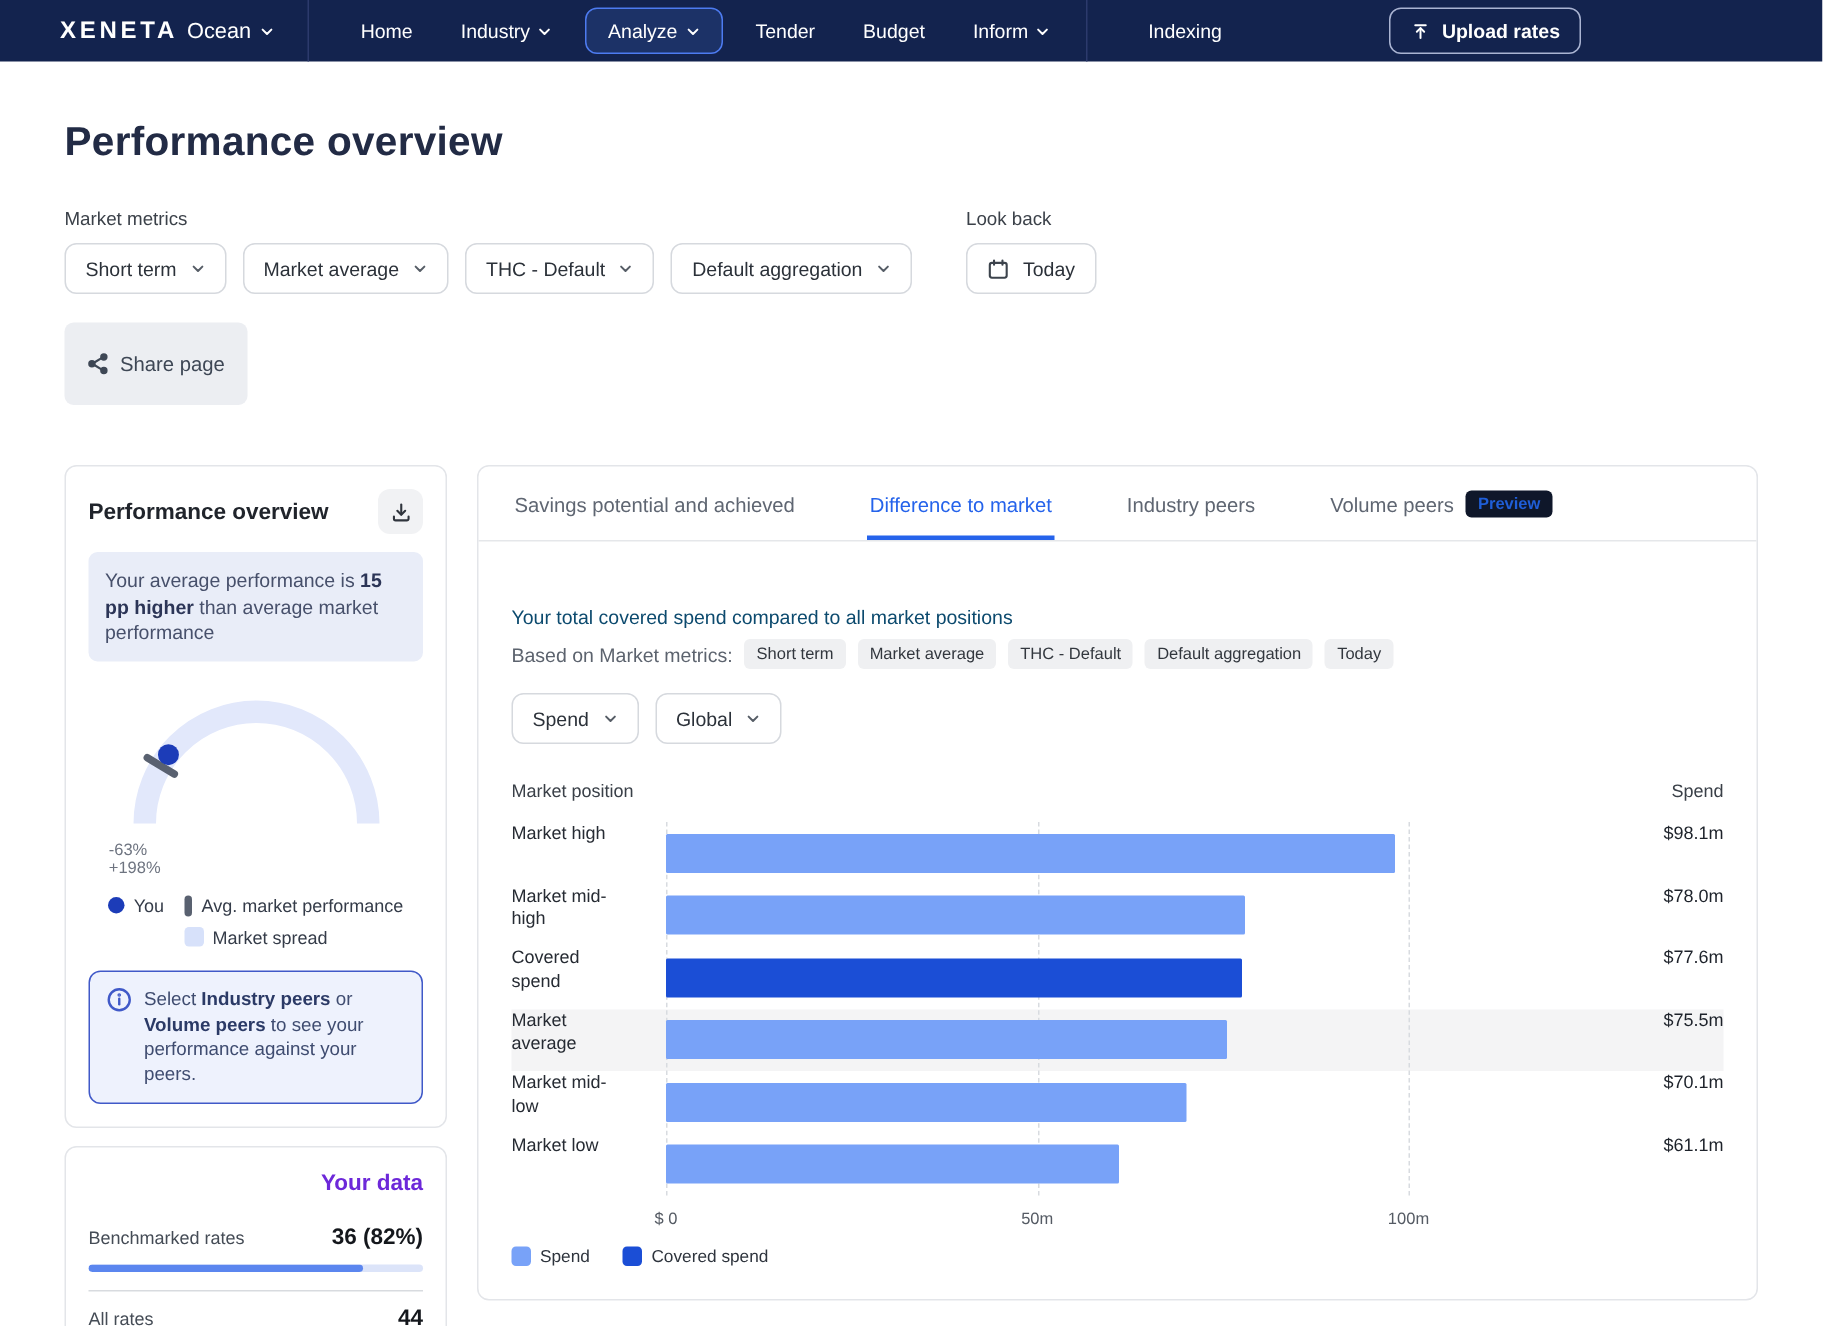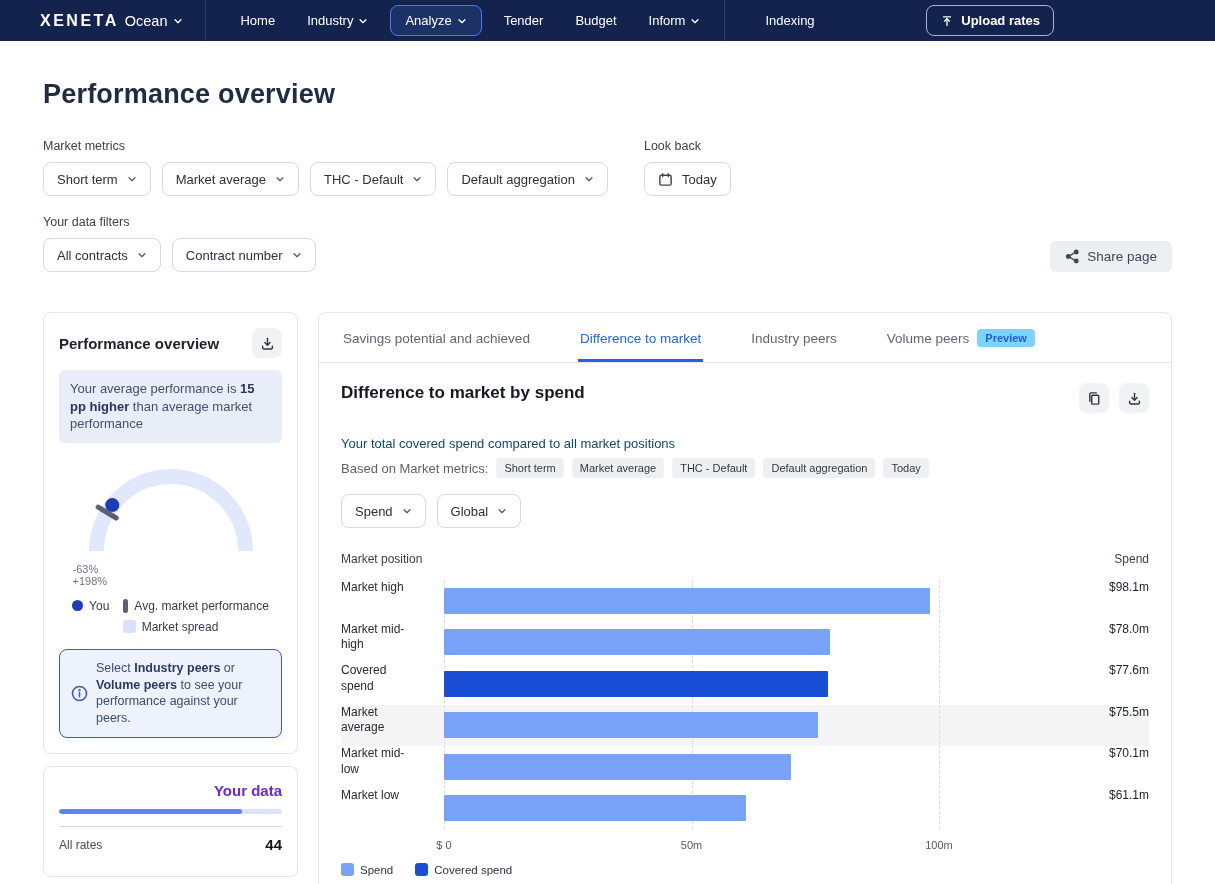--- a/index.html
+++ b/index.html
@@ -25,21 +25,21 @@
   .page-title { font-size:27px; font-weight:600; color:#222b45; margin-top:38px; letter-spacing:.2px; }
   .filters-block { margin-top:29px; display:flex; }
   .filter-label { font-size:12.5px; color:#3b4149; margin-bottom:9px; }
   .dd-row { display:flex; gap:11px; }
   .dd { display:flex; align-items:center; gap:9px; background:#fff; border:1px solid #d6d9de; border-radius:8px;
     height:34px; padding:0 13px; font-size:13px; color:#2b3139; cursor:pointer; white-space:nowrap; }
   .dd .chev { color:#565d66; }
   .lookback { margin-left:36px; }
   .filters-row2 { margin-top:19px; display:flex; justify-content:space-between; align-items:flex-end; }
   .share-btn { display:flex; align-items:center; gap:7px; background:#eceef2; border:none; border-radius:6px;
-    padding:8px 15px; font-size:13.5px; color:#3e4755; cursor:pointer; font-family:inherit; }
+    padding:20px 15px; font-size:13.5px; color:#3e4755; cursor:pointer; font-family:inherit; }
 
   
   .cols { display:flex; gap:20px; margin-top:40px; align-items:flex-start; }
   .card { background:#fff; border:1px solid #e3e5e9; border-radius:8px; }
   .left-col { width:255px; flex:none; display:flex; flex-direction:column; gap:12px; }
 
   
   .perf-card { padding:15px; }
   .perf-head { display:flex; justify-content:space-between; align-items:center; }
   .perf-title { font-size:15px; font-weight:700; color:#20242b; }
@@ -52,41 +52,41 @@
   .gauge-wrap { margin-top:16px; display:flex; flex-direction:column; align-items:center; }
   .gauge-svg { width:180px; height:100px; }
   .gauge-labels { width:196px; display:flex; justify-content:space-between; font-size:11px; color:#6e7480; margin-top:4px;flex-direction:column; }
   .g-legend { margin-top:12px; display:flex; flex-direction:column; align-items:center; gap:7px; font-size:12px; color:#353c49; }
   .g-legend-row { display:flex; align-items:center; gap:14px; }
   .lg-item { display:flex; align-items:center; gap:6px; }
   .sw-dot { width:11px; height:11px; border-radius:50%; }
   .sw-tick { width:5px; height:14px; border-radius:3px; }
   .sw-square { width:13px; height:13px; border-radius:3px; }
   .alert { margin-top:15px; border:1.5px solid #4059c8; background:#eef2fd; border-radius:8px; padding:10px 11px;
-    display:flex; gap:8px; align-items:center; font-size:12.5px; line-height:1.35; color:#3f4c70; }
+    display:flex; gap:8px; align-items:flex-start; font-size:12.5px; line-height:1.35; color:#3f4c70; }
   .alert b { color:#2b3a66; }
   .info-ic { width:17px; height:17px; flex:none; color:#4059c8; }
 
   
   .yd-card { padding:15px; }
   .yd-title { font-size:15px; font-weight:700; color:#6d28d9; margin-bottom:10px;text-align:right; }
   .yd-row { display:flex; justify-content:space-between; align-items:center; padding:9px 0 8px; }
   .yd-row + .yd-div, .yd-progress + .yd-div { border-top:1px solid #d8dbdf; }
   .yd-label { font-size:12px; color:#454c56; }
   .yd-value { font-size:15px; font-weight:700; color:#14171c; }
   .yd-progress { height:5px; border-radius:3px; background:#dce4f9; margin:2px 0 12px; overflow:hidden; }
   .yd-progress-fill { height:100%; border-radius:3px; }
 
   
   .main-panel { flex:1; }
   .tabbar { display:flex; gap:46px; padding:0 22px; border-bottom:1px solid #e5e7ea; }
   .tab { font-size:13.5px; color:#5f6672; padding:16px 2px 12px; border-bottom:3px solid transparent; cursor:pointer;
     display:flex; align-items:center; gap:8px; white-space:nowrap; }
   .tab.active { color:#2563eb; border-bottom-color:#2563eb; font-weight:500; }
-  .badge { background:#7dd3fc; color:#1f5ed8; font-size:11px; font-weight:700; padding:3px 8px; border-radius:4px; }
+  .badge { background:#0f172a; color:#1f5ed8; font-size:11px; font-weight:700; padding:3px 8px; border-radius:4px; }
   .panel-body { padding:20px 22px 22px; }
   .ch-head { display:flex; justify-content:space-between; align-items:flex-start; }
   .ch-title { font-size:17px; font-weight:700; color:#15181f; }
   .ch-actions { display:flex; gap:10px; }
   .ch-sub { font-size:13px; color:#0c4a6e; margin-top:23px; }
   .based-row { display:flex; align-items:center; gap:8px; margin-top:7px; font-size:13px; color:#5c636e; flex-wrap:wrap; }
   .chip { background:#eff0f2; border-radius:4px; padding:4px 8px; font-size:11px; color:#32373e; white-space:nowrap; }
   .ctrl-row { display:flex; gap:11px; margin-top:16px; }
   .col-heads { display:flex; justify-content:space-between; font-size:12px; color:#3a4048; margin-top:24px; }
 
@@ -202,37 +202,20 @@
         <svg class="ic" width="15" height="15" viewBox="0 0 16 16" style="color:#3c434c">
             <rect x="2" y="3.5" width="12" height="10.5" rx="1.5"></rect>
             <path d="M5 1.8v3M11 1.8v3"></path>
           </svg>
         <span>Today</span>
       </div>
     </div>
   </div>
 
   <div class="filters-row2">
-    <div>
-      <div class="filter-label">Your data filters</div>
-      <div class="dd-row">
-        <div class="dd">
-            <span>All contracts</span>
-            <svg class="chev" viewBox="0 0 12 12">
-              <polyline points="2.5,4.5 6,8 9.5,4.5"></polyline>
-            </svg>
-          </div>
-        <div class="dd">
-            <span>Contract number</span>
-            <svg class="chev" viewBox="0 0 12 12">
-              <polyline points="2.5,4.5 6,8 9.5,4.5"></polyline>
-            </svg>
-          </div>
-      </div>
-    </div>
     <button class="share-btn">
       <svg class="ic" width="15" height="15" viewBox="0 0 16 16" style="color:#3e4755">
           <circle cx="12" cy="3.2" r="1.9" style="fill:#3e4755"></circle>
           <circle cx="3.5" cy="8" r="1.9" style="fill:#3e4755"></circle>
           <circle cx="12" cy="12.8" r="1.9" style="fill:#3e4755"></circle>
           <path d="M5.2 7.1 10.3 4M5.2 8.9l5.1 3.1"></path>
         </svg>
       <span>Share page</span>
     </button>
   </div>
@@ -291,20 +274,24 @@
               <circle cx="8" cy="8" r="6.6"></circle>
               <path d="M8 7.4v3.4"></path>
               <circle cx="8" cy="5" r="0.4" style="fill:currentColor"></circle>
             </svg>
           <span><span>Select </span><b>Industry peers</b><span> or </span><b>Volume peers</b><span> to see your performance against your peers.</span></span>
         </div>
       </div>
 
       <div class="card yd-card">
         <div class="yd-title">Your data</div>
+        <div class="yd-row">
+          <span class="yd-label">Benchmarked rates</span>
+          <span class="yd-value">36 (82%)</span>
+        </div>
         <div class="yd-progress">
           <div class="yd-progress-fill" style="background: rgb(91, 134, 239); width: 82%;"></div>
         </div>
         <div class="yd-div"></div>
         <div class="yd-row">
           <span class="yd-label">All rates</span>
           <span class="yd-value">44</span>
         </div>
 
       </div>
@@ -321,38 +308,20 @@
         <div class="tab">
             <span>Industry peers</span>
           </div>
         <div class="tab">
             <span>Volume peers</span>
             <span class="badge">Preview</span>
           </div>
       </div>
 
       <div class="panel-body">
-        <div class="ch-head">
-          <div class="ch-title">Difference to market by spend</div>
-          <div class="ch-actions">
-            <button class="icon-btn">
-              <svg class="ic" viewBox="0 0 16 16">
-                  <rect x="5" y="4.5" width="7.5" height="9.5" rx="1"></rect>
-                  <path d="M3 11V3.2A1.2 1.2 0 0 1 4.2 2H10"></path>
-                </svg>
-            </button>
-            <button class="icon-btn">
-              <svg class="ic" viewBox="0 0 16 16">
-                  <path d="M8 2.5v7"></path>
-                  <path d="M5.2 7 8 9.8 10.8 7"></path>
-                  <path d="M2.8 11v1.6a1.2 1.2 0 0 0 1.2 1.2h8a1.2 1.2 0 0 0 1.2-1.2V11"></path>
-                </svg>
-            </button>
-          </div>
-        </div>
         <div class="ch-sub">Your total covered spend compared to all market positions</div>
         <div class="based-row">
           <span>Based on Market metrics:</span>
           <span class="chip">Short term</span>
           <span class="chip">Market average</span>
           <span class="chip">THC - Default</span>
           <span class="chip">Default aggregation</span>
           <span class="chip">Today</span>
         </div>
 

